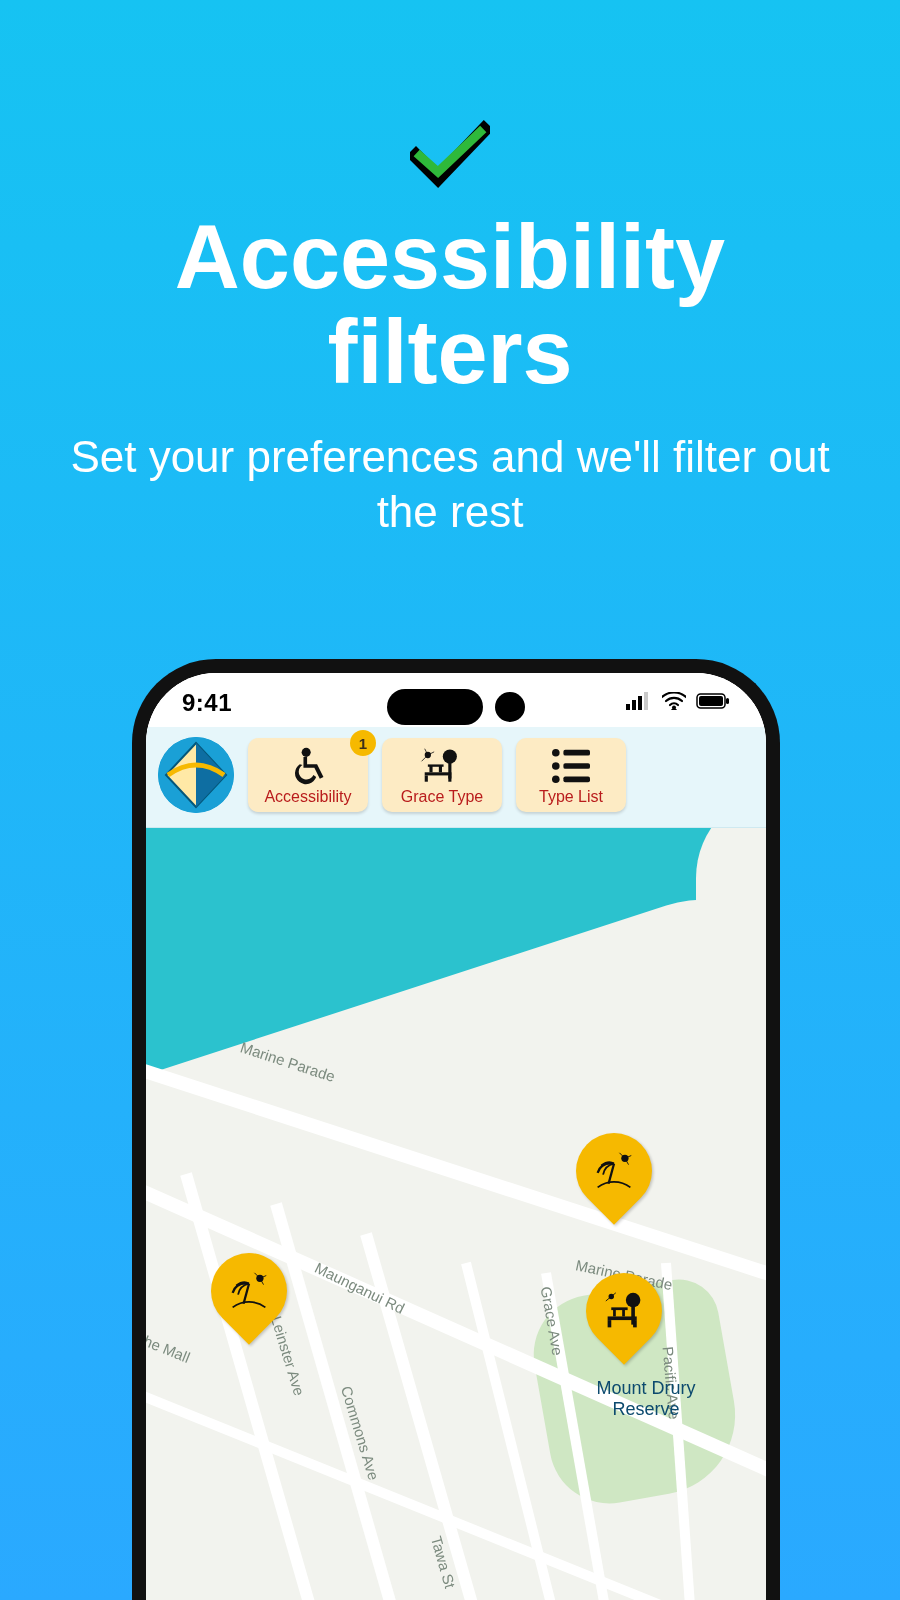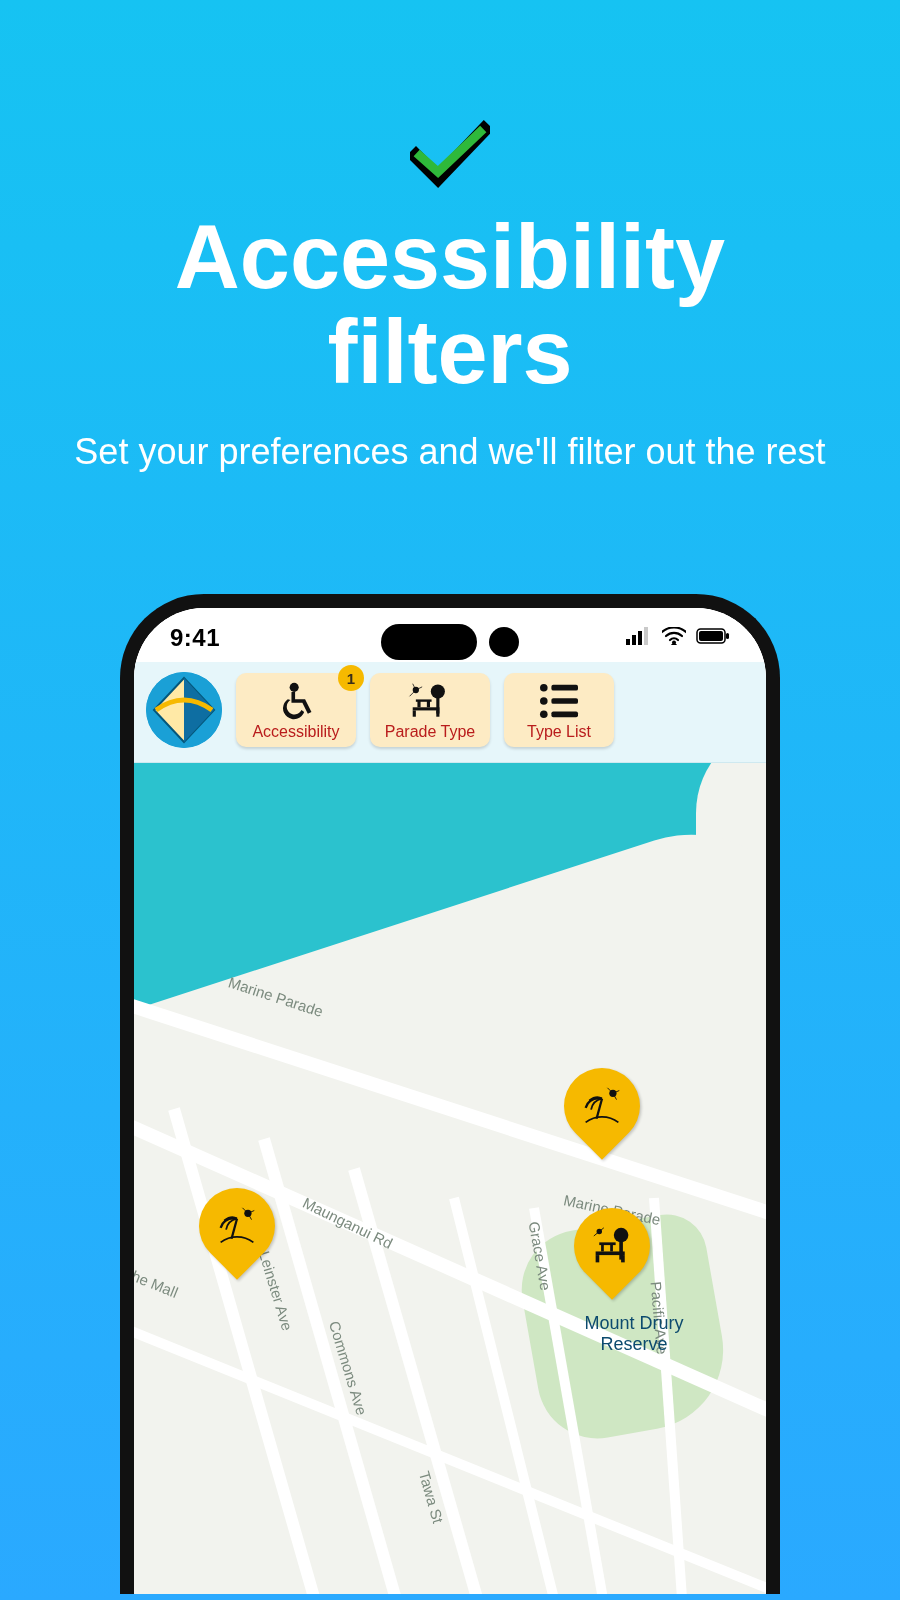--- a/index.html
+++ b/index.html
@@ -6,28 +6,28 @@
   html, body { width: 900px; height: 1600px; overflow: hidden; font-family: -apple-system, Helvetica, Arial, sans-serif; }
   .bg {
     width: 900px; height: 1600px;
     background: linear-gradient(180deg, #16c3f2 0%, #2aa9ff 100%);
     display: flex; flex-direction: column; align-items: center;
   }
   .hero { width: 820px; margin-top: 120px; text-align: center; color: #fff; }
   .hero-title-row { display: flex; align-items: flex-start; justify-content: center; gap: 20px; flex-wrap: wrap; }
   .check-icon { width: 80px; height: 70px; flex-shrink: 0; }
   .hero-title { font-size: 90px; font-weight: 700; line-height: 1.05; }
-  .hero-sub { font-size: 36px; font-weight: 500; margin-top: 30px; line-height: 1.25; }
+  .hero-sub { font-size: 44px; font-weight: 500; margin-top: 30px; line-height: 1.25; }
 
   .phone-wrap { margin-top: 120px; position: relative; width: 660px; height: 1000px; }
   .phone-frame {
     position: absolute; inset: 0;
     border: 14px solid #111; border-bottom: none;
     border-radius: 84px 84px 0 0;
-    background: #fff; overflow: hidden;
+    background: #fff; overflow: hidden; margin-left: 12px;
   }
   .screen {
     position: absolute; inset: 0;
     border-radius: 70px 70px 0 0;
     overflow: hidden;
     background: #fff;
   }
   .status-bar {
     height: 54px; display: flex; align-items: center; justify-content: space-between;
     padding: 6px 36px 0 36px; background: #fff;
@@ -200,21 +200,21 @@
                 <circle cx="38" cy="10" r="9"></circle>
                 <rect x="36" y="18" width="4" height="20"></rect>
                 <rect x="6" y="30" width="34" height="4"></rect>
                 <rect x="6" y="34" width="4" height="8"></rect>
                   <rect x="36" y="34" width="4" height="8"></rect>
                 <rect x="12" y="22" width="4" height="8"></rect>
                   <rect x="24" y="22" width="4" height="8"></rect>
                 <rect x="10" y="20" width="20" height="3"></rect>
               </svg>
             </span>
-            <span class="tb-label">Parade Type</span>
+            <span class="tb-label">Grace Type</span>
           </div>
 
           <div class="tb-btn">
             <span class="tb-icon">
               <svg viewBox="0 0 44 40" width="42" height="38" fill="#111">
                 <circle cx="6" cy="6" r="4"></circle>
                   <rect x="14" y="3" width="28" height="6" rx="2"></rect>
                 <circle cx="6" cy="20" r="4"></circle>
                   <rect x="14" y="17" width="28" height="6" rx="2"></rect>
                 <circle cx="6" cy="34" r="4"></circle>

